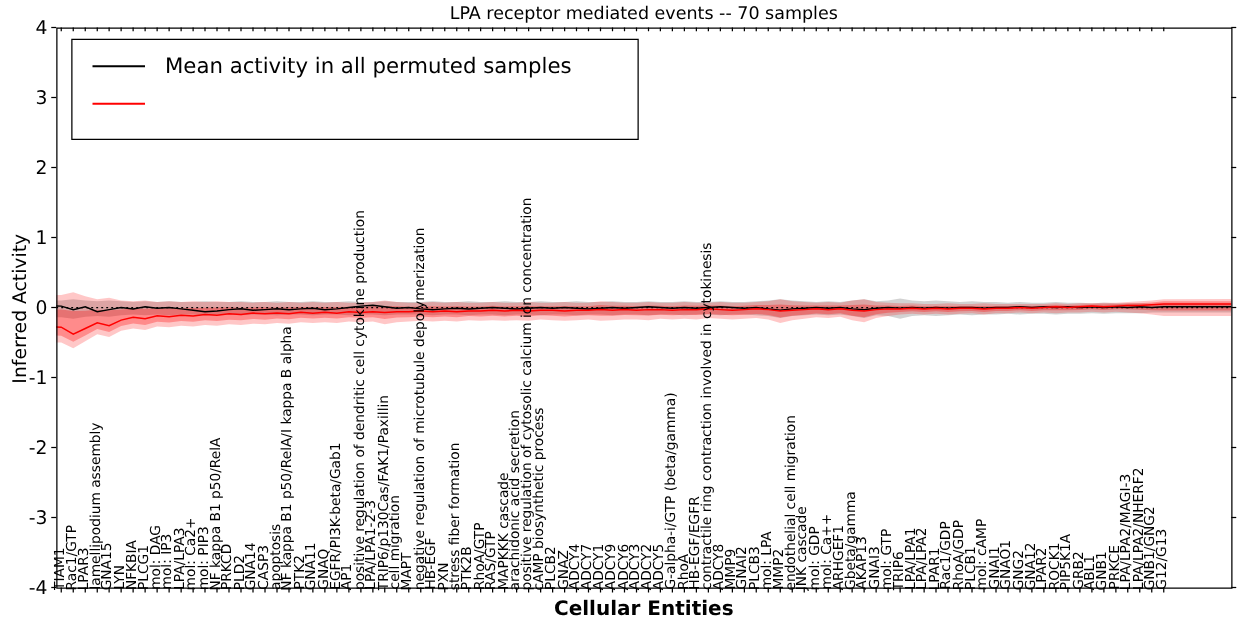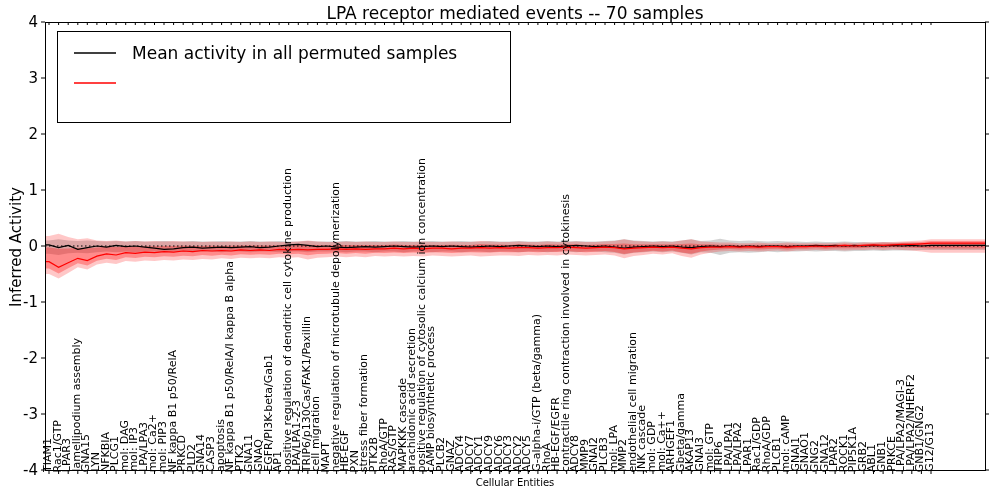--- a/index.html
+++ b/index.html
@@ -1,28 +1,28 @@
 <!DOCTYPE html>
 <html><head>
 <meta charset="utf-8">
 <style>
   html,body{margin:0;padding:0;background:#fff;}
   .fig{position:relative;width:1000px;height:500px;background:#ffffff;overflow:hidden;
        font-family:"DejaVu Sans",sans-serif;color:#000;}
   .title{position:absolute;left:45px;top:3px;width:940px;text-align:center;
-         font-size:17px;}
+         font-size:14px;}
   .ylabel{position:absolute;left:-44px;top:238px;width:120px;text-align:center;
           font-size:15px;transform:rotate(-90deg);white-space:nowrap;}
-  .xlabel{position:absolute;left:45px;top:477px;width:940px;text-align:center;font-size:10px;}
+  .xlabel{position:absolute;left:45px;top:477px;width:940px;text-align:center;font-size:16px;font-weight:bold;}
   #plot-svg{position:absolute;left:0;top:0;}
   .ytick{position:absolute;left:0;width:38px;text-align:right;font-size:15px;line-height:18px;}
   .cat{position:absolute;writing-mode:vertical-rl;transform:rotate(180deg);
        font-size:11px;line-height:12px;white-space:nowrap;letter-spacing:0px;}
   .legend{position:absolute;left:57px;top:31px;width:452px;border:1px solid #000;
-          background:#fff;padding:6px 0 24px 0;text-align:right;}
+          background:#fff;padding:6px 0 13px 0;text-align:right;}
   .lrow{display:flex;align-items:center;height:30px;padding-left:14px;}
   .lrow svg{margin-right:14px;flex:0 0 auto;}
   .lrow span{font-size:17px;}
 </style>
 </head>
 <body>
 
 <div class="fig">
   <svg id="plot-svg" width="1000" height="500">
       <polygon points="45,240.4 49.0,240.4 58.6,239.3 68.2,240.4 77.8,241.0 87.3,240.4 96.9,241.0 106.5,241.5 116.1,241.0 125.7,241.5 135.3,241.0 144.9,241.5 154.5,241.5 164.0,241.0 173.6,241.5 183.2,241.5 192.8,241.0 202.4,241.5 212.0,241.5 221.6,241.0 231.2,241.5 240.7,241.5 250.3,241.0 259.9,241.5 269.5,241.5 279.1,241.0 288.7,241.5 298.3,241.5 307.8,241.0 317.4,241.5 327.0,241.5 336.6,241.5 346.2,241.0 355.8,241.5 365.4,241.5 375.0,241.0 384.5,241.5 394.1,241.5 403.7,241.0 413.3,241.5 422.9,241.5 432.5,241.0 442.1,241.5 451.7,241.5 461.2,241.0 470.8,241.5 480.4,241.5 490.0,241.0 499.6,241.5 509.2,241.5 518.8,241.0 528.3,241.5 537.9,241.5 547.5,241.0 557.1,241.5 566.7,241.5 576.3,241.0 585.9,241.5 595.5,241.5 605.0,241.0 614.6,240.4 624.2,239.3 633.8,240.4 643.4,241.0 653.0,241.5 662.6,241.0 672.2,241.5 681.7,240.4 691.3,239.3 700.9,241.0 710.5,240.4 720.1,238.7 729.7,240.4 739.3,241.0 748.8,240.4 758.4,241.0 768.0,241.5 777.6,241.0 787.2,241.5 796.8,241.5 806.4,242.1 816.0,241.5 825.5,242.1 835.1,242.1 844.7,241.5 854.3,242.1 863.9,242.1 873.5,242.6 883.1,242.1 892.7,242.6 902.2,242.6 911.8,242.6 921.4,243.2 931.0,243.2 985,243.20000000000002 985,249.92000000000002 931.0,249.9 921.4,249.9 911.8,250.5 902.2,250.5 892.7,250.5 883.1,251.0 873.5,250.5 863.9,251.0 854.3,251.0 844.7,251.6 835.1,251.0 825.5,251.0 816.0,251.6 806.4,251.0 796.8,251.6 787.2,251.6 777.6,252.2 768.0,251.6 758.4,252.2 748.8,252.7 739.3,252.2 729.7,252.7 720.1,255.0 710.5,252.7 700.9,252.2 691.3,254.4 681.7,252.7 672.2,251.6 662.6,252.2 653.0,251.6 643.4,252.2 633.8,252.7 624.2,254.4 614.6,252.7 605.0,252.2 595.5,251.6 585.9,251.6 576.3,252.2 566.7,251.6 557.1,251.6 547.5,252.2 537.9,251.6 528.3,251.6 518.8,252.2 509.2,251.6 499.6,251.6 490.0,252.2 480.4,251.6 470.8,251.6 461.2,252.2 451.7,251.6 442.1,251.6 432.5,252.2 422.9,251.6 413.3,251.6 403.7,252.2 394.1,251.6 384.5,251.6 375.0,252.2 365.4,251.6 355.8,251.6 346.2,252.2 336.6,251.6 327.0,251.6 317.4,251.6 307.8,252.2 298.3,251.6 288.7,251.6 279.1,252.2 269.5,251.6 259.9,251.6 250.3,252.2 240.7,251.6 231.2,251.6 221.6,252.2 212.0,251.6 202.4,251.6 192.8,252.2 183.2,251.6 173.6,251.6 164.0,252.2 154.5,251.6 144.9,251.6 135.3,252.2 125.7,251.6 116.1,252.2 106.5,251.6 96.9,252.2 87.3,253.3 77.8,252.7 68.2,253.3 58.6,255.0 49.0,253.8 45,253.83999999999997" fill="rgba(125,125,125,0.35)"></polygon>

